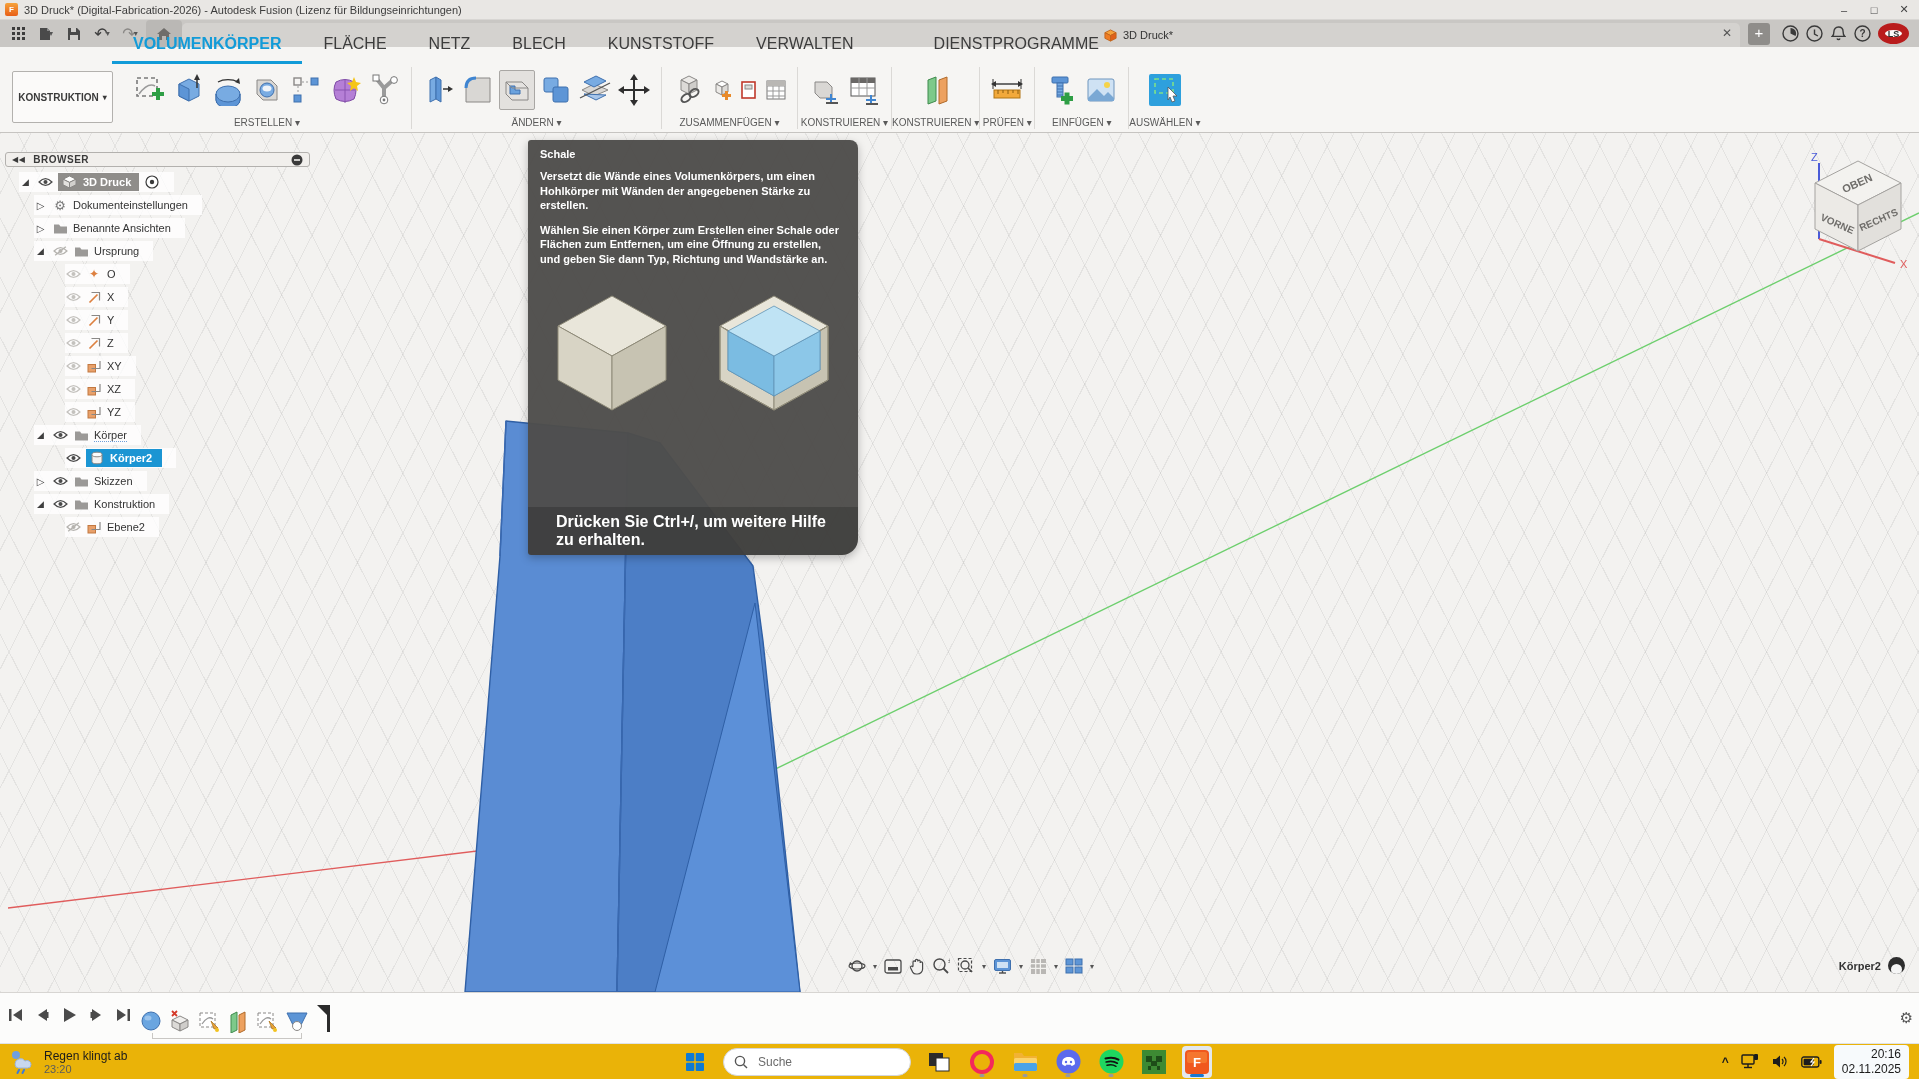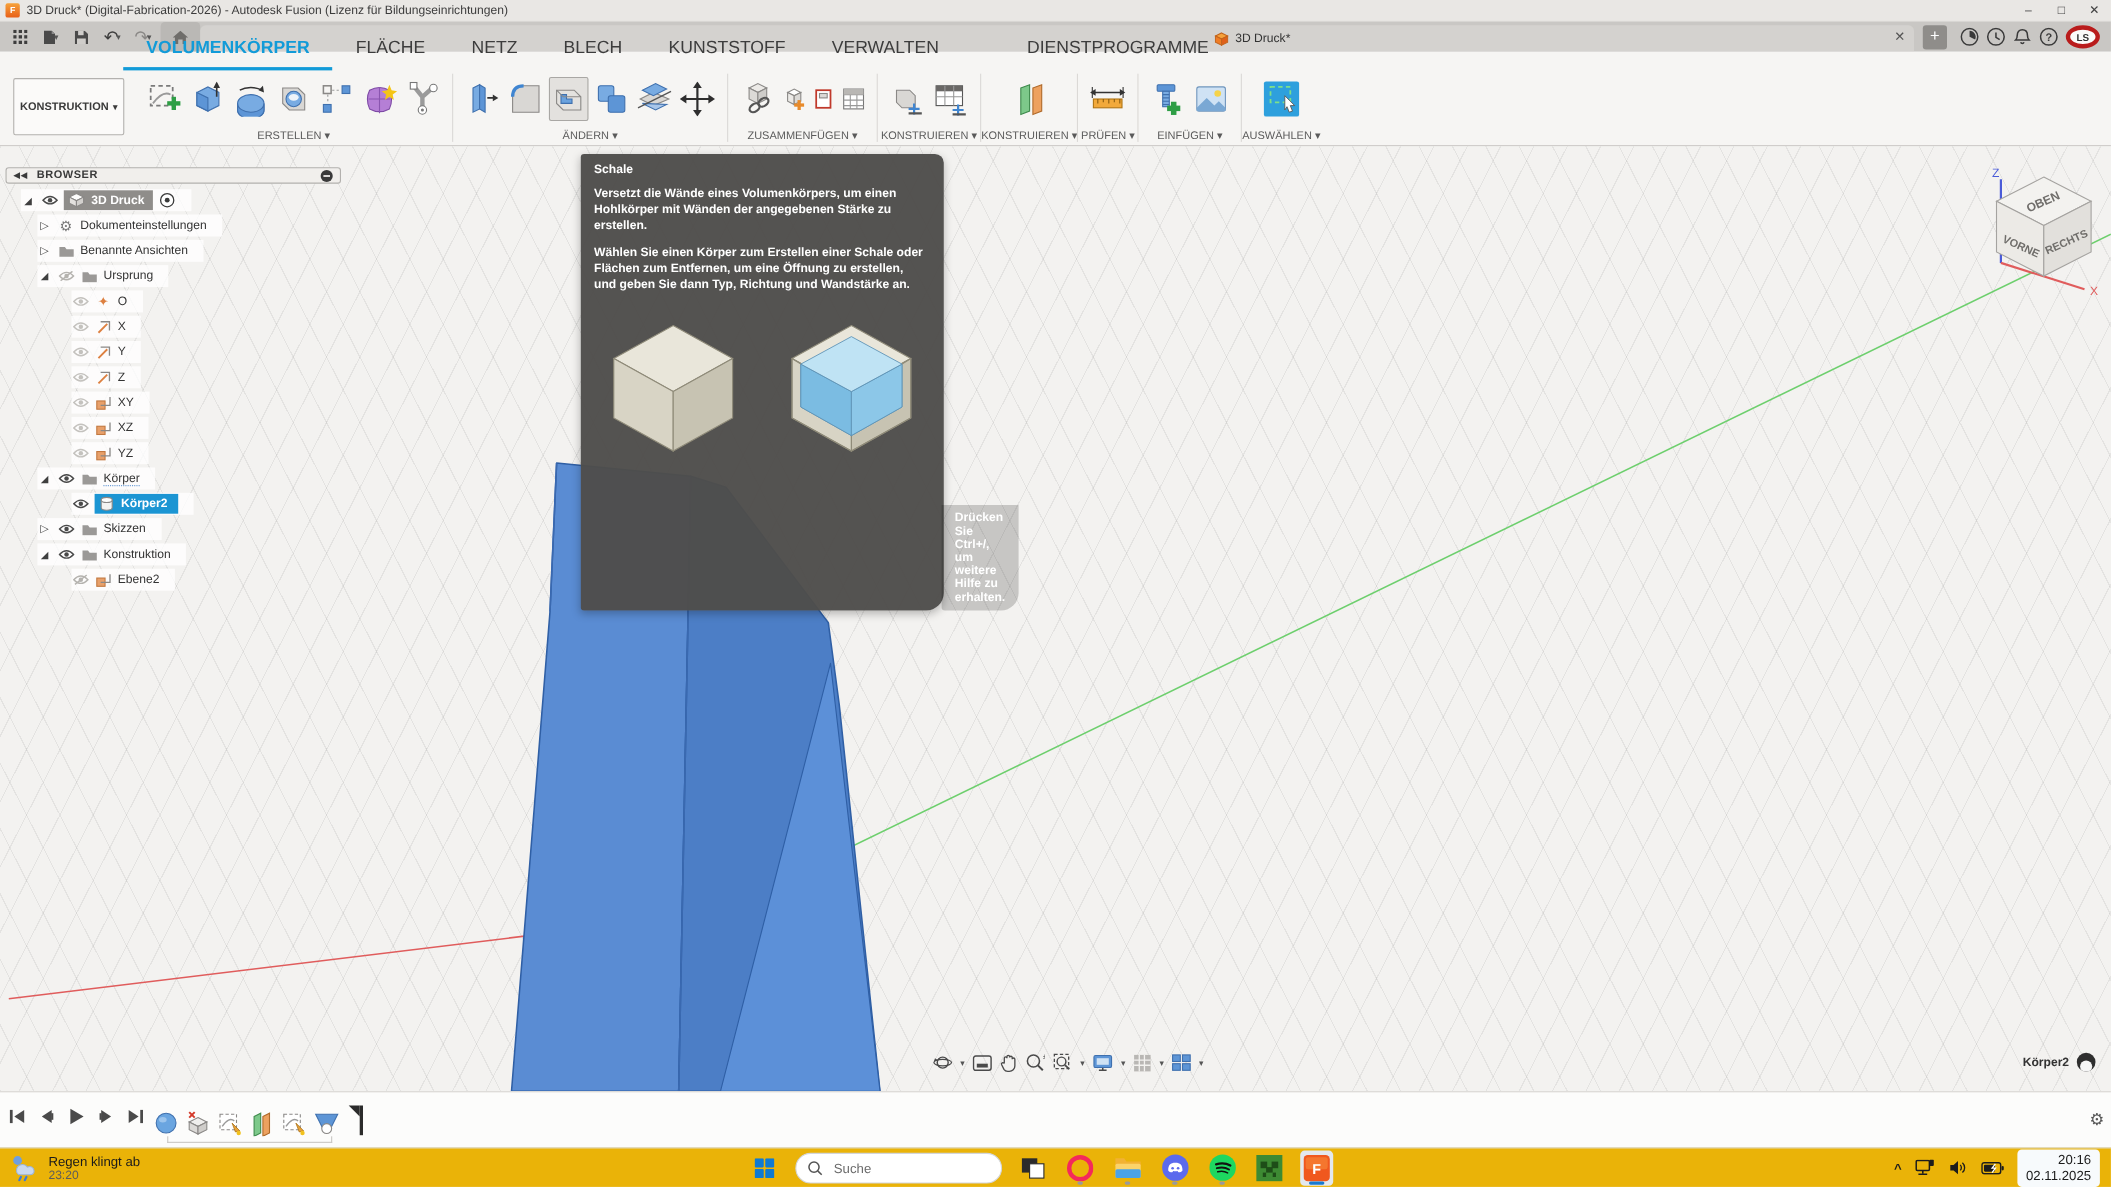--- a/index.html
+++ b/index.html
@@ -16,21 +16,21 @@
   #tabbar{position:absolute;left:0;top:20px;width:1919px;height:27px;background:#c9c7c4;display:flex;align-items:center}
   .qat{display:flex;align-items:center;gap:4px;padding-left:6px}
   .qbtn{height:22px;min-width:24px;display:flex;align-items:center;justify-content:center;color:#3d3d3d;font-size:14px}
   .qcaret{font-size:8px;color:#555;margin-left:-2px}
   .home-tab{width:36px;height:27px;background:#bab8b5;display:flex;align-items:center;justify-content:center;border-radius:4px 4px 0 0}
   .doc-area{flex:1;align-self:stretch;background:#d4d2cf;display:flex;align-items:center;position:relative;border-radius:5px 5px 0 0;margin-top:3px}
   .doc-tab{position:absolute;left:355px;right:0;top:0;bottom:0;display:flex;align-items:center;justify-content:center;gap:6px;font-size:11px;color:#333}
   .doc-close{position:absolute;right:8px;top:3px;font-size:12px;color:#555}
   .newtab{width:22px;height:22px;background:#8f8d8a;border-radius:3px;color:#fff;font-size:15px;line-height:20px;text-align:center;margin:0 8px}
   .tb-ico{width:24px;height:24px;display:flex;align-items:center;justify-content:center}
-  .avatar{width:31px;height:21px;border-radius:50%;background:#fbfaf9;border:4px solid #b91c1c;font-size:9px;font-weight:bold;color:#333;display:flex;align-items:center;justify-content:center;margin:0 10px 0 4px}
+  .avatar{width:31px;height:21px;border-radius:50%;background:#fbfaf9;border:7px solid #b91c1c;font-size:9px;font-weight:bold;color:#333;display:flex;align-items:center;justify-content:center;margin:0 10px 0 4px}
 
   
   #ribbon{position:absolute;left:0;top:47px;width:1919px;height:86px;background:#f6f5f3;border-bottom:1px solid #c6c4c1}
   .rtabs{display:flex;align-items:flex-end;height:17px;padding-left:112px}
   .rtab{padding:0 21px;font-size:16px;color:#3c3c3c;height:28px;line-height:15px}
   .rtab.active{color:#129bd8;border-bottom:3px solid #129bd8;font-weight:bold}
   .rtab.gap{margin-left:38px}
   .rbody{display:flex;align-items:flex-start;height:68px}
   .kbtn{margin:7px 10px 0 12px;width:101px;height:52px;border:1px solid #b3b1ae;border-radius:2px;background:#fbfaf9;display:flex;align-items:center;justify-content:center;font-size:10px;font-weight:bold;color:#3a3a3a;gap:4px}
   .rgroup{display:flex;flex-direction:column;align-items:center}
@@ -55,26 +55,26 @@
   .trow{display:flex;align-items:center;height:20px;margin-bottom:3px;background:rgba(255,255,255,.78);width:max-content;padding:0 14px 0 0;gap:5px}
   .ind1{margin-left:14px}.ind2{margin-left:29px}.ind3{margin-left:60px}
   .exp{width:13px;font-size:10px;color:#3f3f3f;text-align:center}
   .exp.open{font-size:9px}
   .ticon{width:16px;display:flex;justify-content:center}
   .rootsel{background:#8f8d8a;color:#fff;font-weight:bold;display:flex;align-items:center;gap:6px;padding:2px 8px 2px 4px}
   .bodysel{background:#1b95d3;color:#fff;font-weight:bold;display:flex;align-items:center;gap:6px;padding:2px 10px 2px 4px}
   .dotted{border-bottom:1px dotted #6f9fd8}
 
   
-  #tooltip{position:absolute;left:528px;top:7px;width:330px;height:415px;background:rgba(78,77,75,.97);color:#fff;border-radius:3px 8px 16px 3px;display:flex;flex-direction:row;box-shadow:0 3px 8px rgba(0,0,0,.25)}
+  #tooltip{position:absolute;left:528px;top:7px;width:330px;height:415px;background:rgba(78,77,75,.97);color:#fff;border-radius:3px 8px 16px 3px;display:flex;flex-direction:column;box-shadow:0 3px 8px rgba(0,0,0,.25)}
   #tooltip .tt-inner{padding:8px 12px 0 12px}
   .tt-title{font-size:11px;font-weight:bold;margin-bottom:9px}
   .tt-p{font-size:11px;font-weight:bold;line-height:1.32;margin-bottom:10px;max-width:300px}
   .tt-imgs{display:flex;gap:22px;padding:6px 0 0 2px}
-  .tt-foot{margin-top:auto;background:rgba(0,0,0,.18);font-size:11px;font-weight:bold;padding:6px 12px;border-radius:0 0 16px 3px}
+  .tt-foot{margin-top:auto;background:rgba(0,0,0,.18);font-size:16px;font-weight:bold;padding:6px 28px;border-radius:0 0 16px 3px}
 
   
   #viewcube{position:absolute;left:1803px;top:14px;width:112px;height:122px}
 
   
   #comments{position:absolute;left:5px;top:860px;width:268px;height:21px;background:#edebe8;border:1px solid #c3c1be;border-radius:5px 5px 0 0;display:flex;align-items:center;font-size:10.5px;color:#3f3f3f;letter-spacing:.4px}
   #comments .clabel{margin-left:43px;font-weight:bold}
   #comments .plus{margin-left:auto;margin-right:8px;width:13px;height:13px;border-radius:50%;background:#4a4a4a;color:#edebe8;font-size:11px;line-height:12px;text-align:center}
   #navbar{position:absolute;left:848px;top:824px;display:flex;align-items:center;gap:7px;color:#4a4a4a}
   .ncaret{font-size:8px;color:#555}

